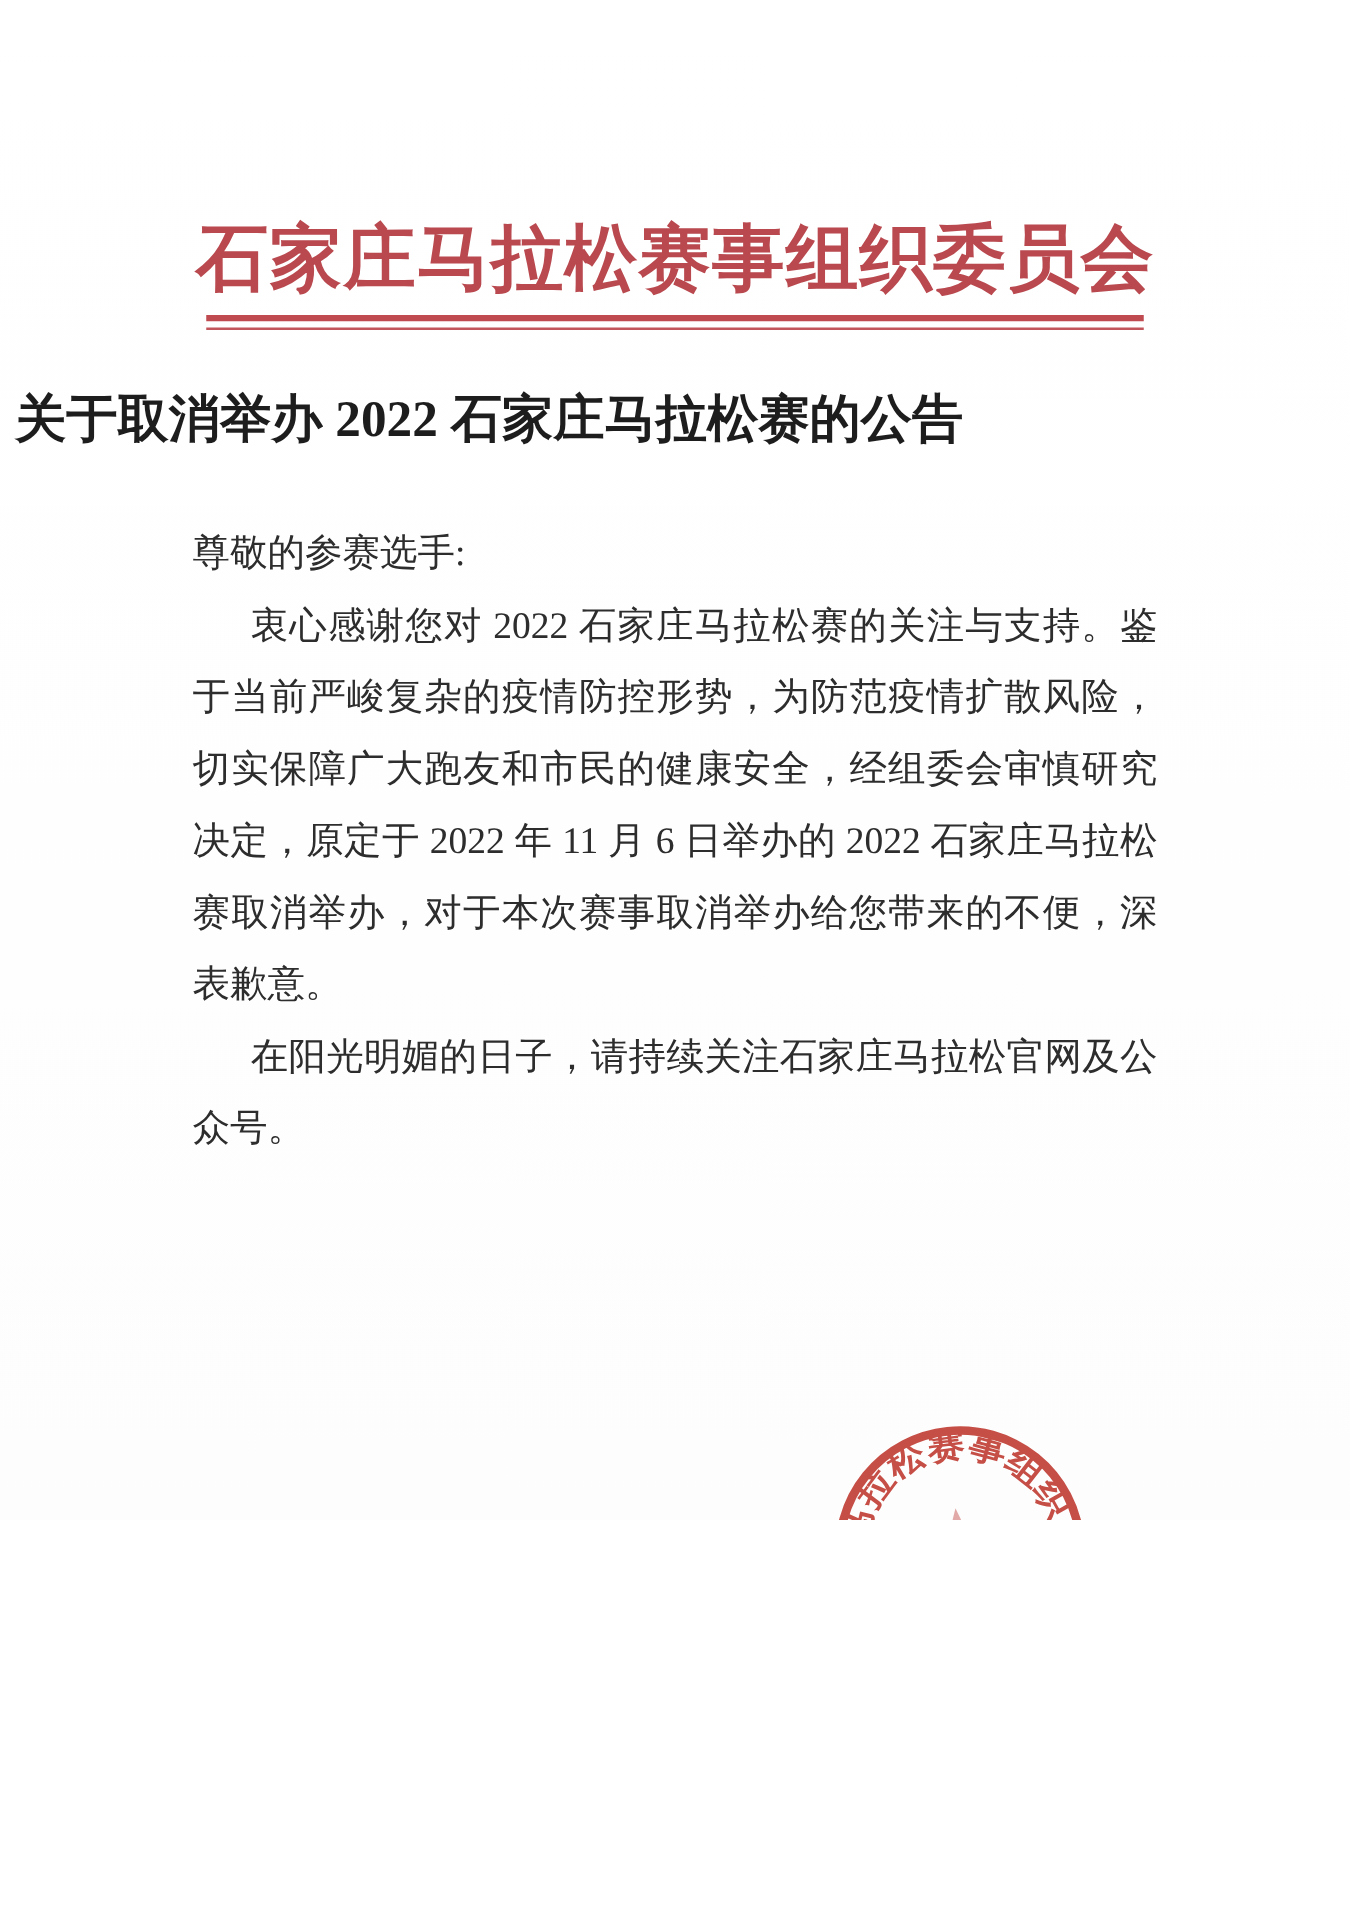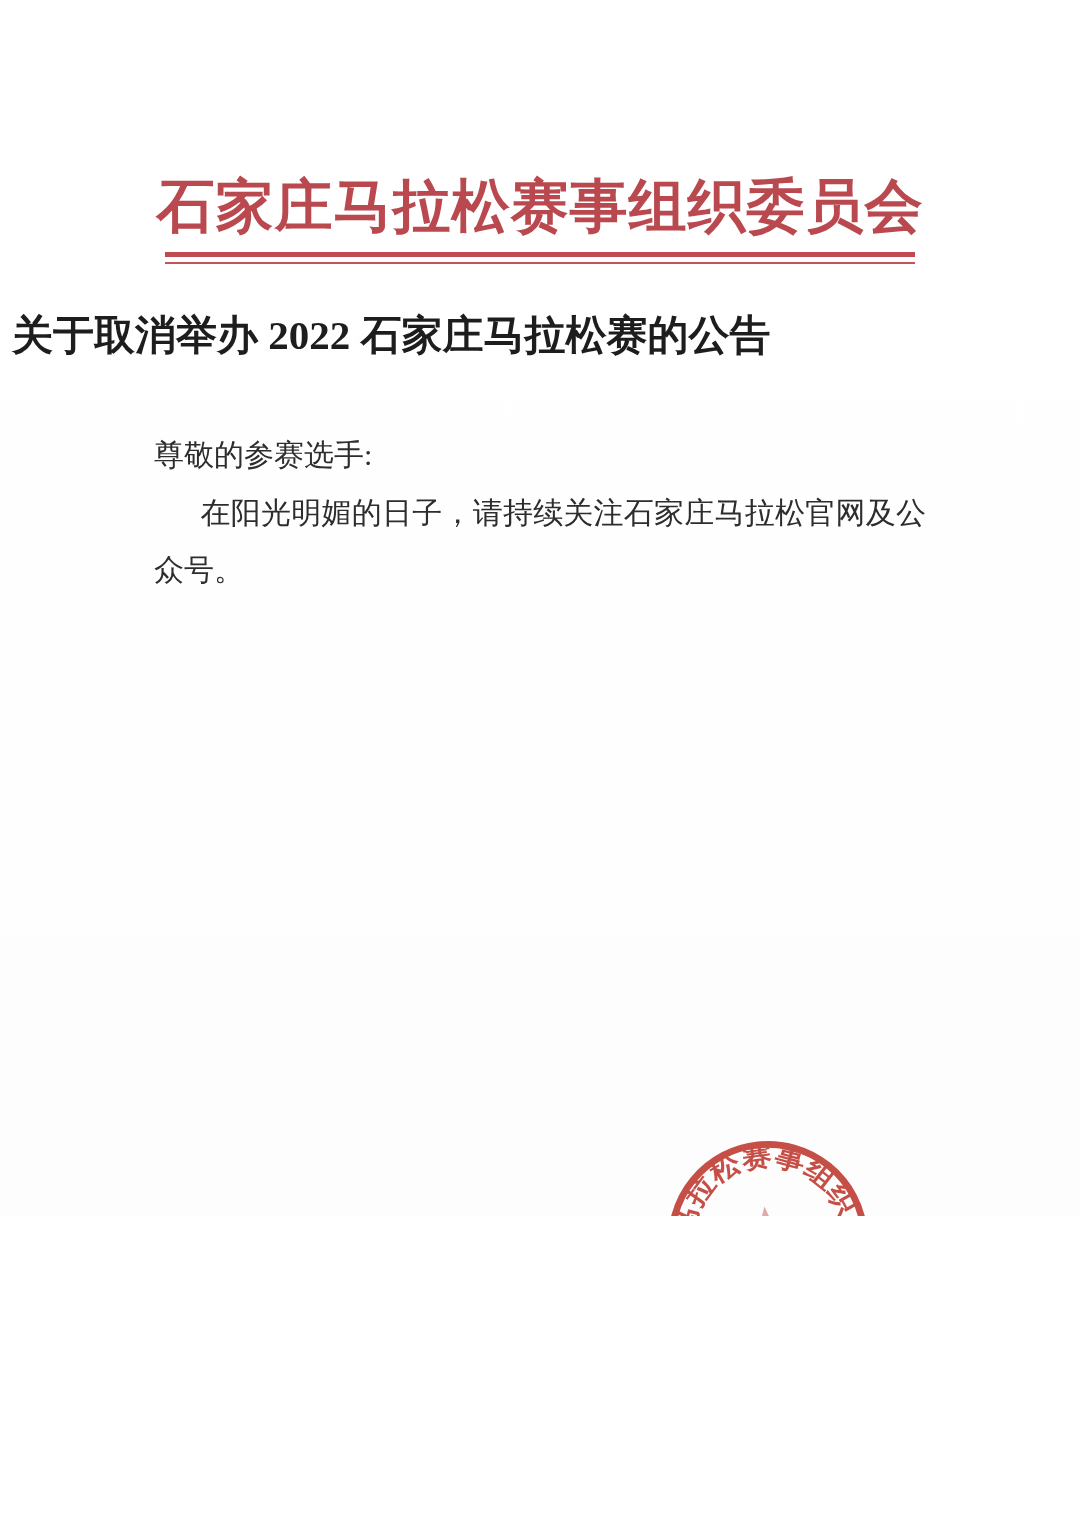--- a/index.html
+++ b/index.html
@@ -49,21 +49,21 @@
     left:12px;
     width:100%;
     text-align:left;
     font-size:41px;
     font-weight:bold;
     color:#1d1d1d;
     white-space:nowrap;
   }
   .body-block{
     position:absolute;
-    top:426px;
+    top:414px;
     left:154px;
     width:772px;
     font-size:30px;
     line-height:57.5px;
     color:#2d2d2d;
     text-align:justify;
   }
   .body-block p{
     margin:0;
     text-indent:1.55em;
@@ -103,20 +103,21 @@
 
   <div class="rule-wrap">
     <div class="rule-thick"></div>
     <div class="rule-thin"></div>
   </div>
 
   <div class="doc-title">关于取消举办 2022 石家庄马拉松赛的公告</div>
 
   <div class="body-block">
     <p class="salutation">尊敬的参赛选手:</p>
+    <p>衷心感谢您对 2022 石家庄马拉松赛的关注与支持。鉴于当前严峻复杂的疫情防控形势，为防范疫情扩散风险，切实保障广大跑友和市民的健康安全，经组委会审慎研究决定，原定于 2022 年 11 月 6 日举办的 2022 石家庄马拉松赛取消举办，对于本次赛事取消举办给您带来的不便，深表歉意。</p>
     <p>在阳光明媚的日子，请持续关注石家庄马拉松官网及公众号。</p>
   </div>
 
   <div class="sign-block">
     <div>石家庄马拉松赛事组织委员会</div>
     <div>2013 年 11 月 2 日</div>
   </div>
 
   <svg class="seal" viewBox="0 0 200 200">
     <circle cx="100" cy="100" r="92" fill="none" stroke="#c0362c" stroke-width="6.5"></circle>

